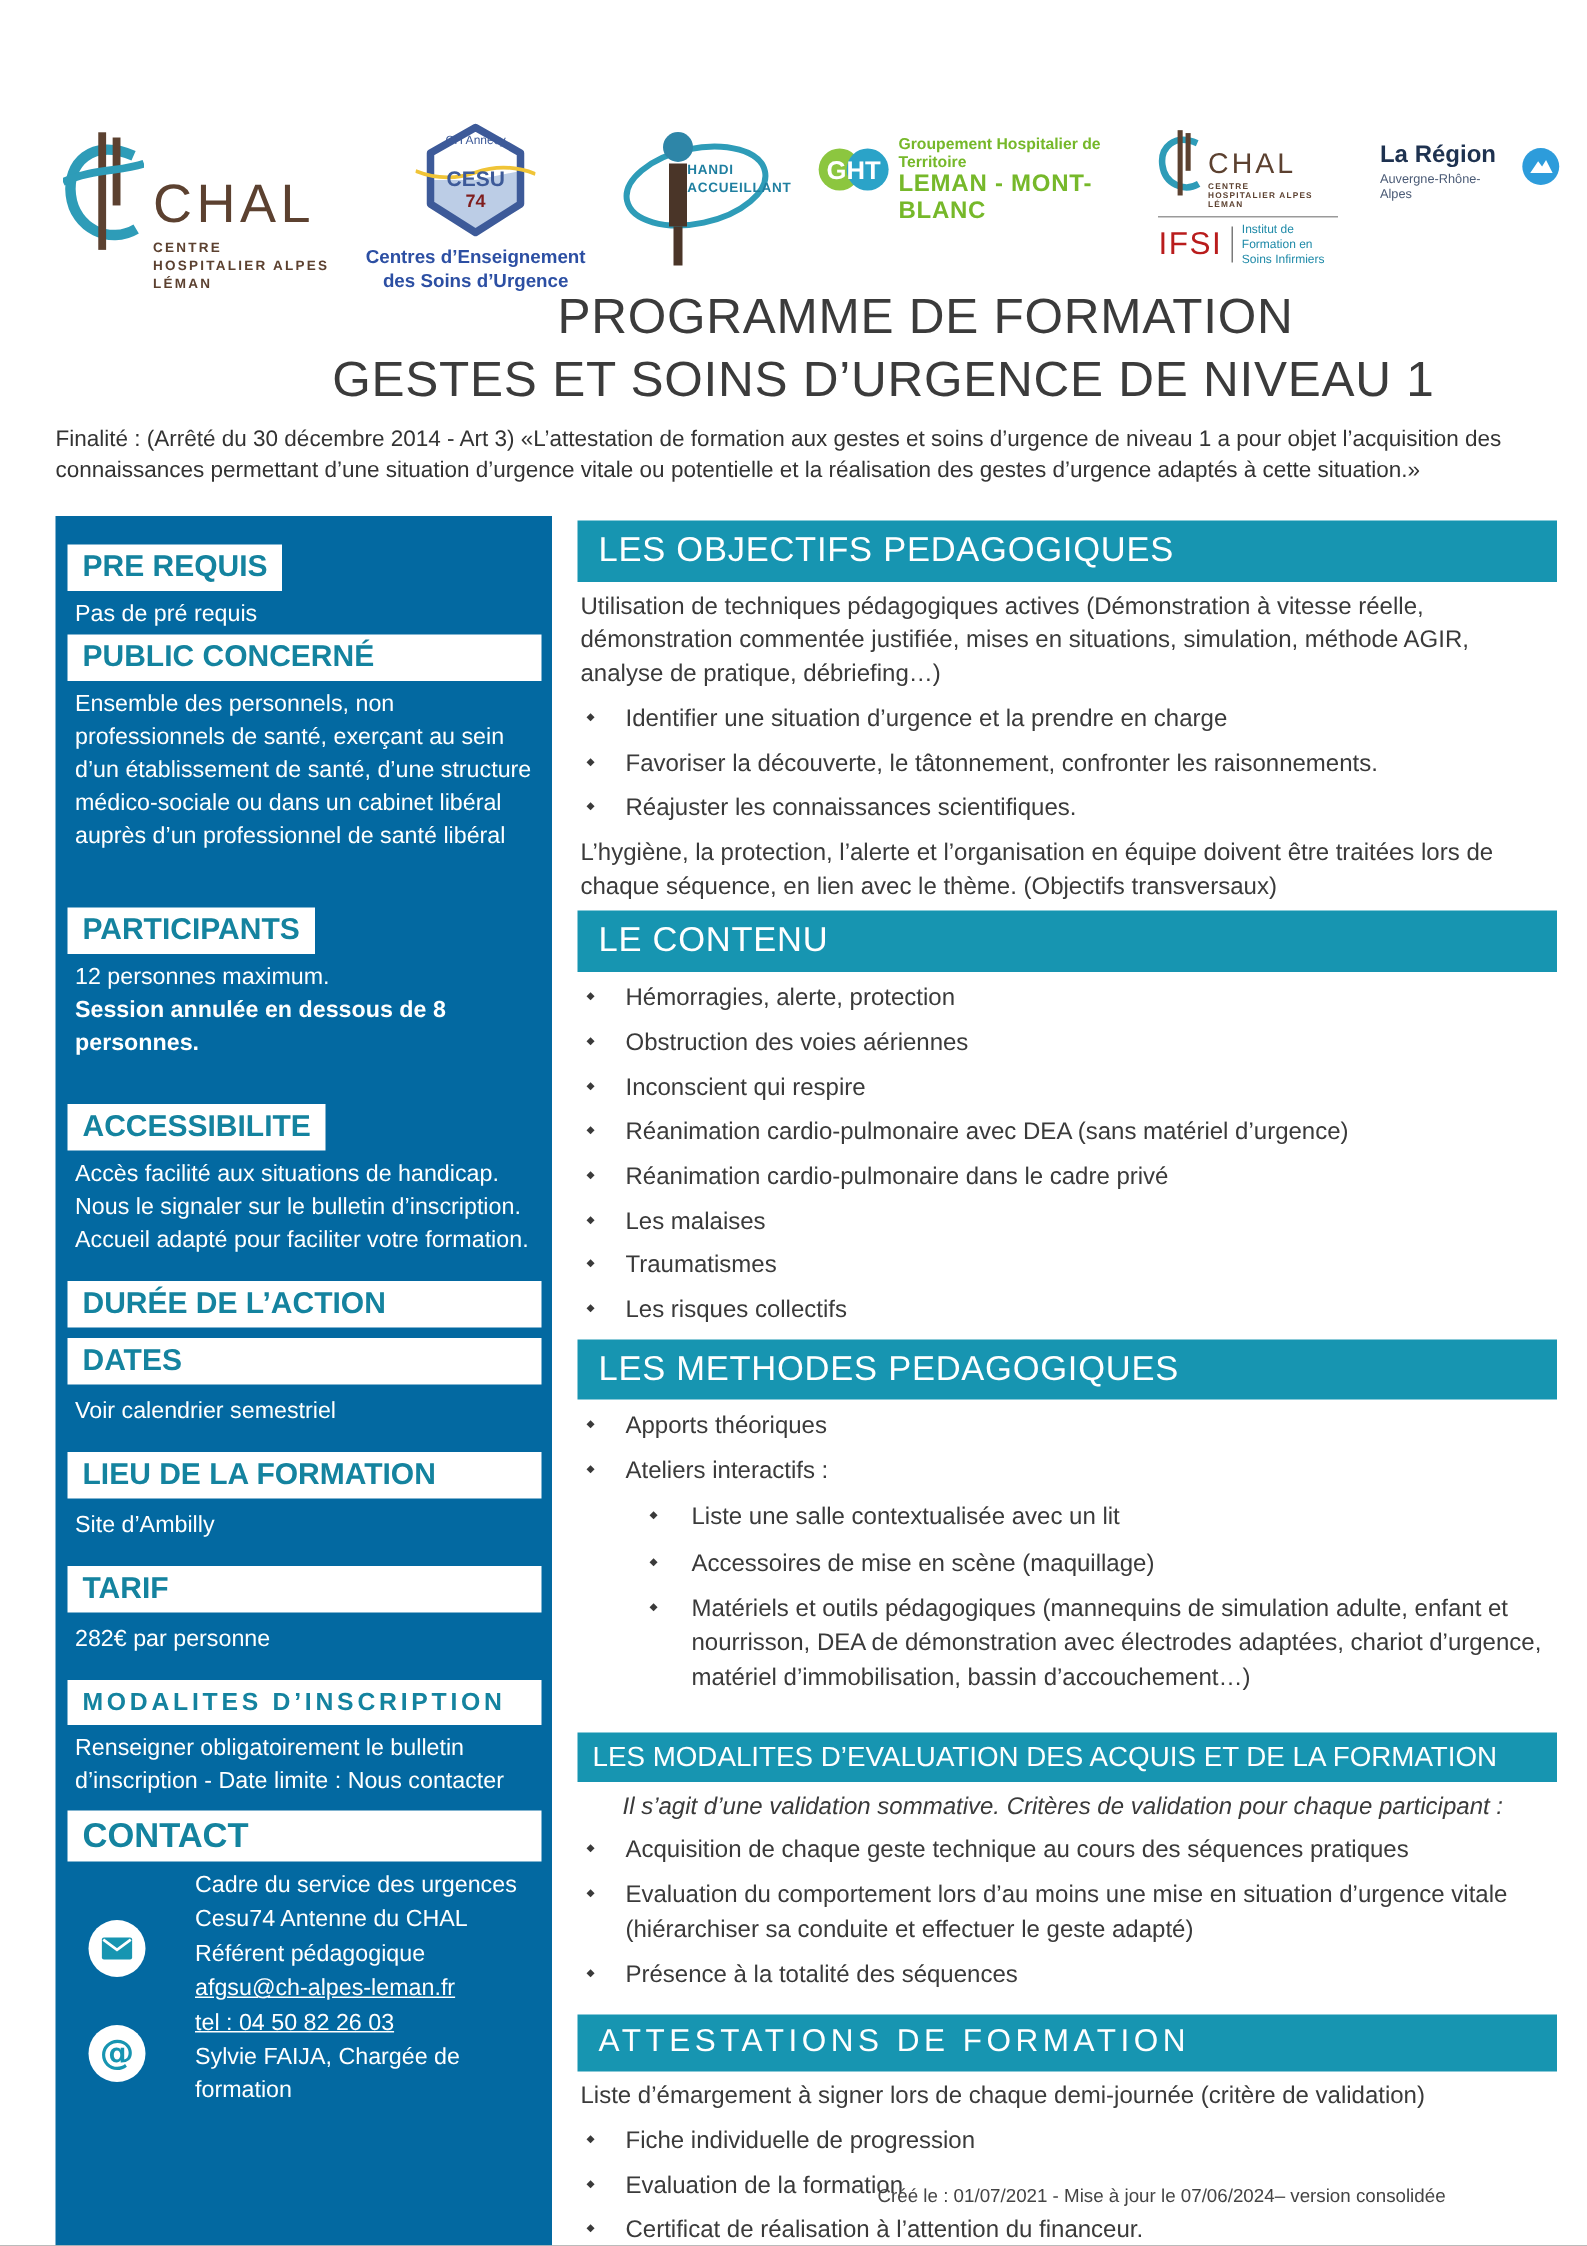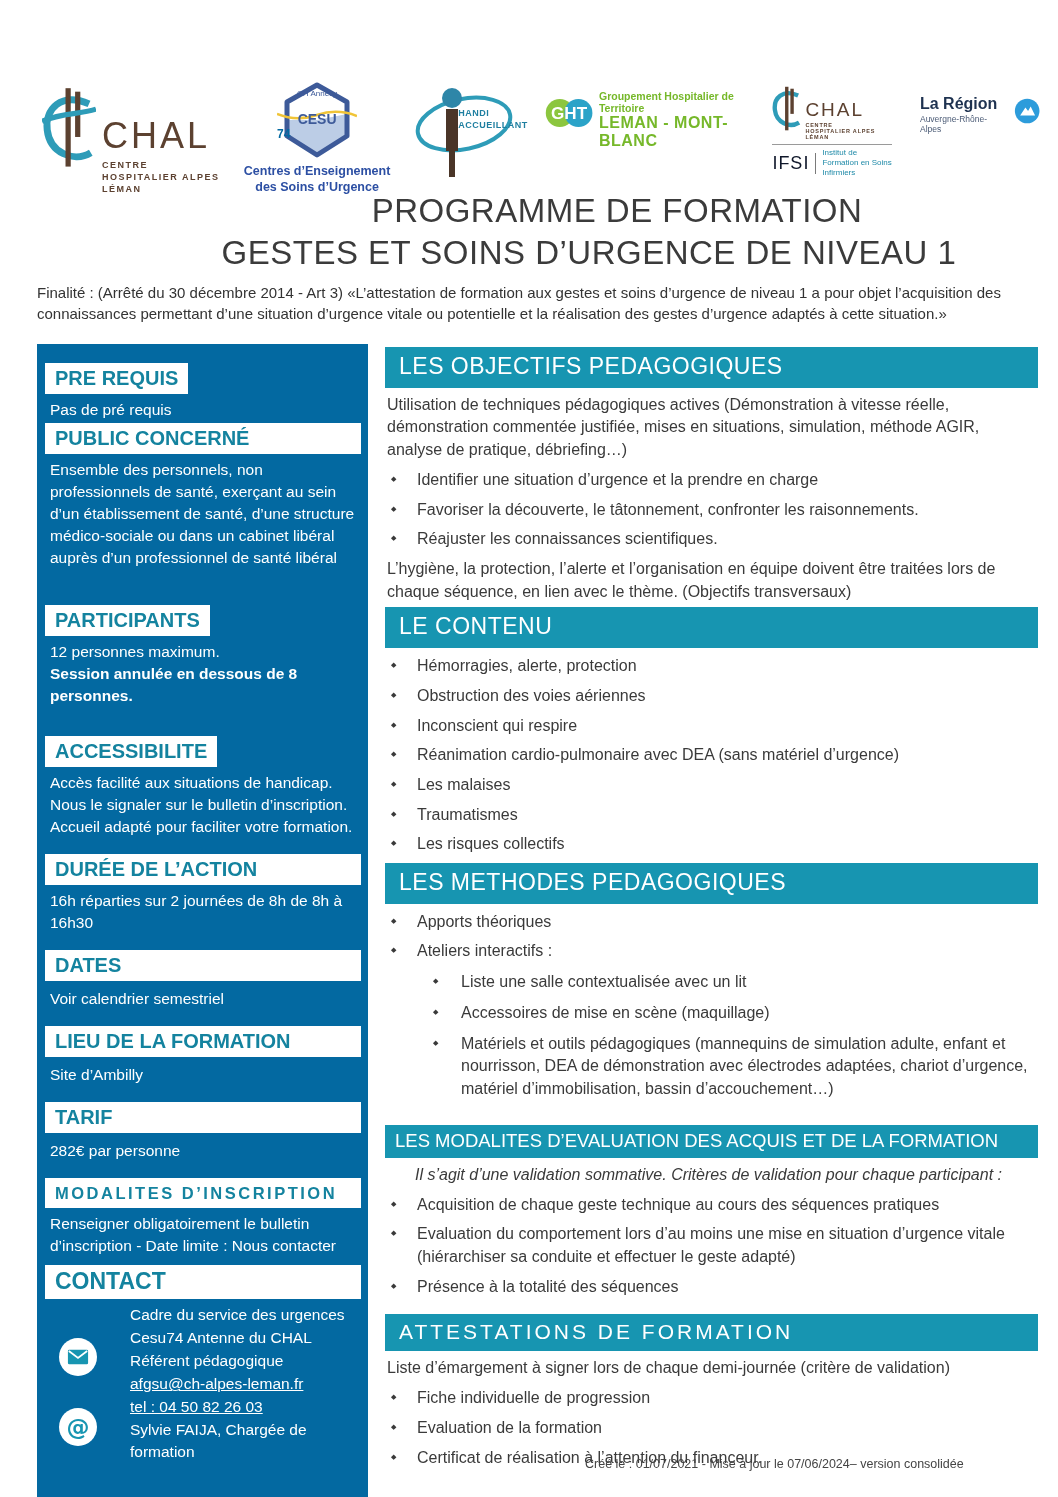--- a/index.html
+++ b/index.html
@@ -23,37 +23,37 @@
 
   .logo-chal { width: 180px; gap: 6px; }
   .chal-text { padding-top: 38px; }
   .chal-name { font-size: 36px; color: #5c4130; letter-spacing: 3px; font-weight: 400; line-height: 1; }
   .chal-sub  { font-size: 9px; color: #5c4130; font-weight: bold; letter-spacing: 1.5px; width: 120px; margin-top: 5px; line-height: 1.35;}
 
   .logo-cesu { width: 135px; flex-direction: column; align-items: center; margin-top: 2px;}
   .cesu-mark { position: relative; width: 80px; height: 76px; }
   .cesu-top  { position:absolute; top: 8px; left:0; width: 80px; text-align:center; font-size: 8px; color:#3d5a99; font-weight:normal; line-height:1.1;}
   .cesu-mid  { position:absolute; top: 30px; left:0; width: 80px; text-align:center; font-size: 14px; color:#3d5a99; font-weight:bold; line-height:1;}
-  .cesu-num  { position:absolute; top: 45px; left:0; width: 80px; text-align:left; font-size: 12px; color:#0369a1; font-weight:bold;}
+  .cesu-num  { position:absolute; top: 45px; left:0; width: 80px; text-align:center; font-size: 12px; color:#7f1d1d; font-weight:bold;}
   .cesu-caption { margin-top: 6px; font-size: 12.5px; font-weight: bold; color: #2c4fa3; text-align: center; width: 150px; line-height: 1.25; }
 
   .logo-handi { position: relative; width: 105px; height: 95px; margin-top: 4px;}
   .handi-text { position: absolute; top: 24px; left: 46px; font-size: 9px; font-weight: bold; color: #1f7fa0; width: 58px; line-height: 1.3; letter-spacing: .5px;}
 
   .logo-ght { width: 200px; gap: 6px; margin-top: 6px; }
   .ght-text { padding-top: 4px; }
   .ght-line1 { font-size: 10.5px; font-weight: bold; color: #76b82a; }
   .ght-line2 { font-size: 16px; font-weight: bold; color: #76b82a; letter-spacing: .5px;}
 
   .logo-ifsi { width: 120px; flex-direction: column; margin-top: 4px;}
   .ifsi-top { display: flex; gap: 3px; }
   .ifsi-chal-name { font-size: 19px; color: #5c4130; letter-spacing: 2px; line-height:1; padding-top: 16px;}
   .ifsi-chal-sub { font-size: 5.5px; color: #5c4130; font-weight: bold; letter-spacing: .8px; width: 70px; margin-top: 3px;}
   .ifsi-bottom { display: flex; align-items: center; gap: 6px; border-top: 1px solid #9a9a9a; margin-top: 4px; padding-top: 3px; }
-  .ifsi-acr { font-size: 18px; color: #0f172a; letter-spacing: 1px; border-right: 1.5px solid #7a7a7a; padding-right: 6px;}
+  .ifsi-acr { font-size: 21px; color: #b91c1c; letter-spacing: 1px; border-right: 1.5px solid #7a7a7a; padding-right: 6px;}
   .ifsi-caption { font-size: 8px; color: #1f8aa8; width: 80px; line-height: 1.25; }
 
   .logo-region { width: 120px; gap: 16px; margin-top: 16px; align-items: flex-start;}
   .region-name { font-size: 16px; font-weight: bold; color: #1e3250; line-height: 1; }
   .region-sub  { font-size: 8.5px; color: #4a5a75; margin-top: 2px;}
 
   
   .title-1 { position: absolute; top: 192px; left: 0; width: 100%; text-align: center; font-size: 33px; font-weight: 400; color: #3b3b3b; transform: translateX(88px); letter-spacing: .5px;}
   .title-2 { position: absolute; top: 234px; left: 0; width: 100%; text-align: center; font-size: 33px; font-weight: 400; color: #3b3b3b; transform: translateX(60px); letter-spacing: .5px;}
 
@@ -208,21 +208,20 @@
     <div class="sb-head narrow mt-lg">PARTICIPANTS</div>
     <div class="sb-body">
       <span> 12 personnes  maximum.</span><br>
       <span class="bold">Session annulée en dessous de 8 personnes.</span>
     </div>
 
     <div class="sb-head narrow mt-md">ACCESSIBILITE</div>
     <div class="sb-body">Accès facilité aux situations de handicap. Nous le signaler sur le bulletin d’inscription. Accueil adapté pour faciliter votre formation.</div>
 
     <div class="sb-head mt-md">DURÉE DE L’ACTION</div>
-    <div class="sb-body">16h réparties sur 2 journées de 8h de 8h à 16h30</div>
 
     <div class="sb-head mt-sm">DATES</div>
     <div class="sb-body mt-sm">Voir calendrier semestriel</div>
 
     <div class="sb-head">LIEU DE LA FORMATION</div>
     <div class="sb-body mt-sm">Site d’Ambilly</div>
 
     <div class="sb-head">TARIF</div>
     <div class="sb-body mt-sm">282€ par personne</div>
 
@@ -264,20 +263,21 @@
       <p>L’hygiène, la protection, l’alerte et l’organisation en équipe doivent être traitées lors de chaque séquence, en lien avec le thème. (Objectifs transversaux)</p>
     </section>
 
     <section class="sect">
       <div class="bar">LE CONTENU</div>
       <ul>
         <li>Hémorragies, alerte, protection</li>
         <li>Obstruction des voies aériennes</li>
         <li> Inconscient qui respire</li>
         <li>Réanimation cardio-pulmonaire avec DEA (sans matériel d’urgence)</li>
+        <li>Réanimation cardio-pulmonaire dans le cadre privé</li>
         <li>Les malaises</li>
         <li>Traumatismes</li>
         <li>Les risques collectifs</li>
       </ul>
     </section>
 
     <section class="sect">
       <div class="bar">LES METHODES PEDAGOGIQUES</div>
       <ul>
         <li>Apports théoriques</li>

